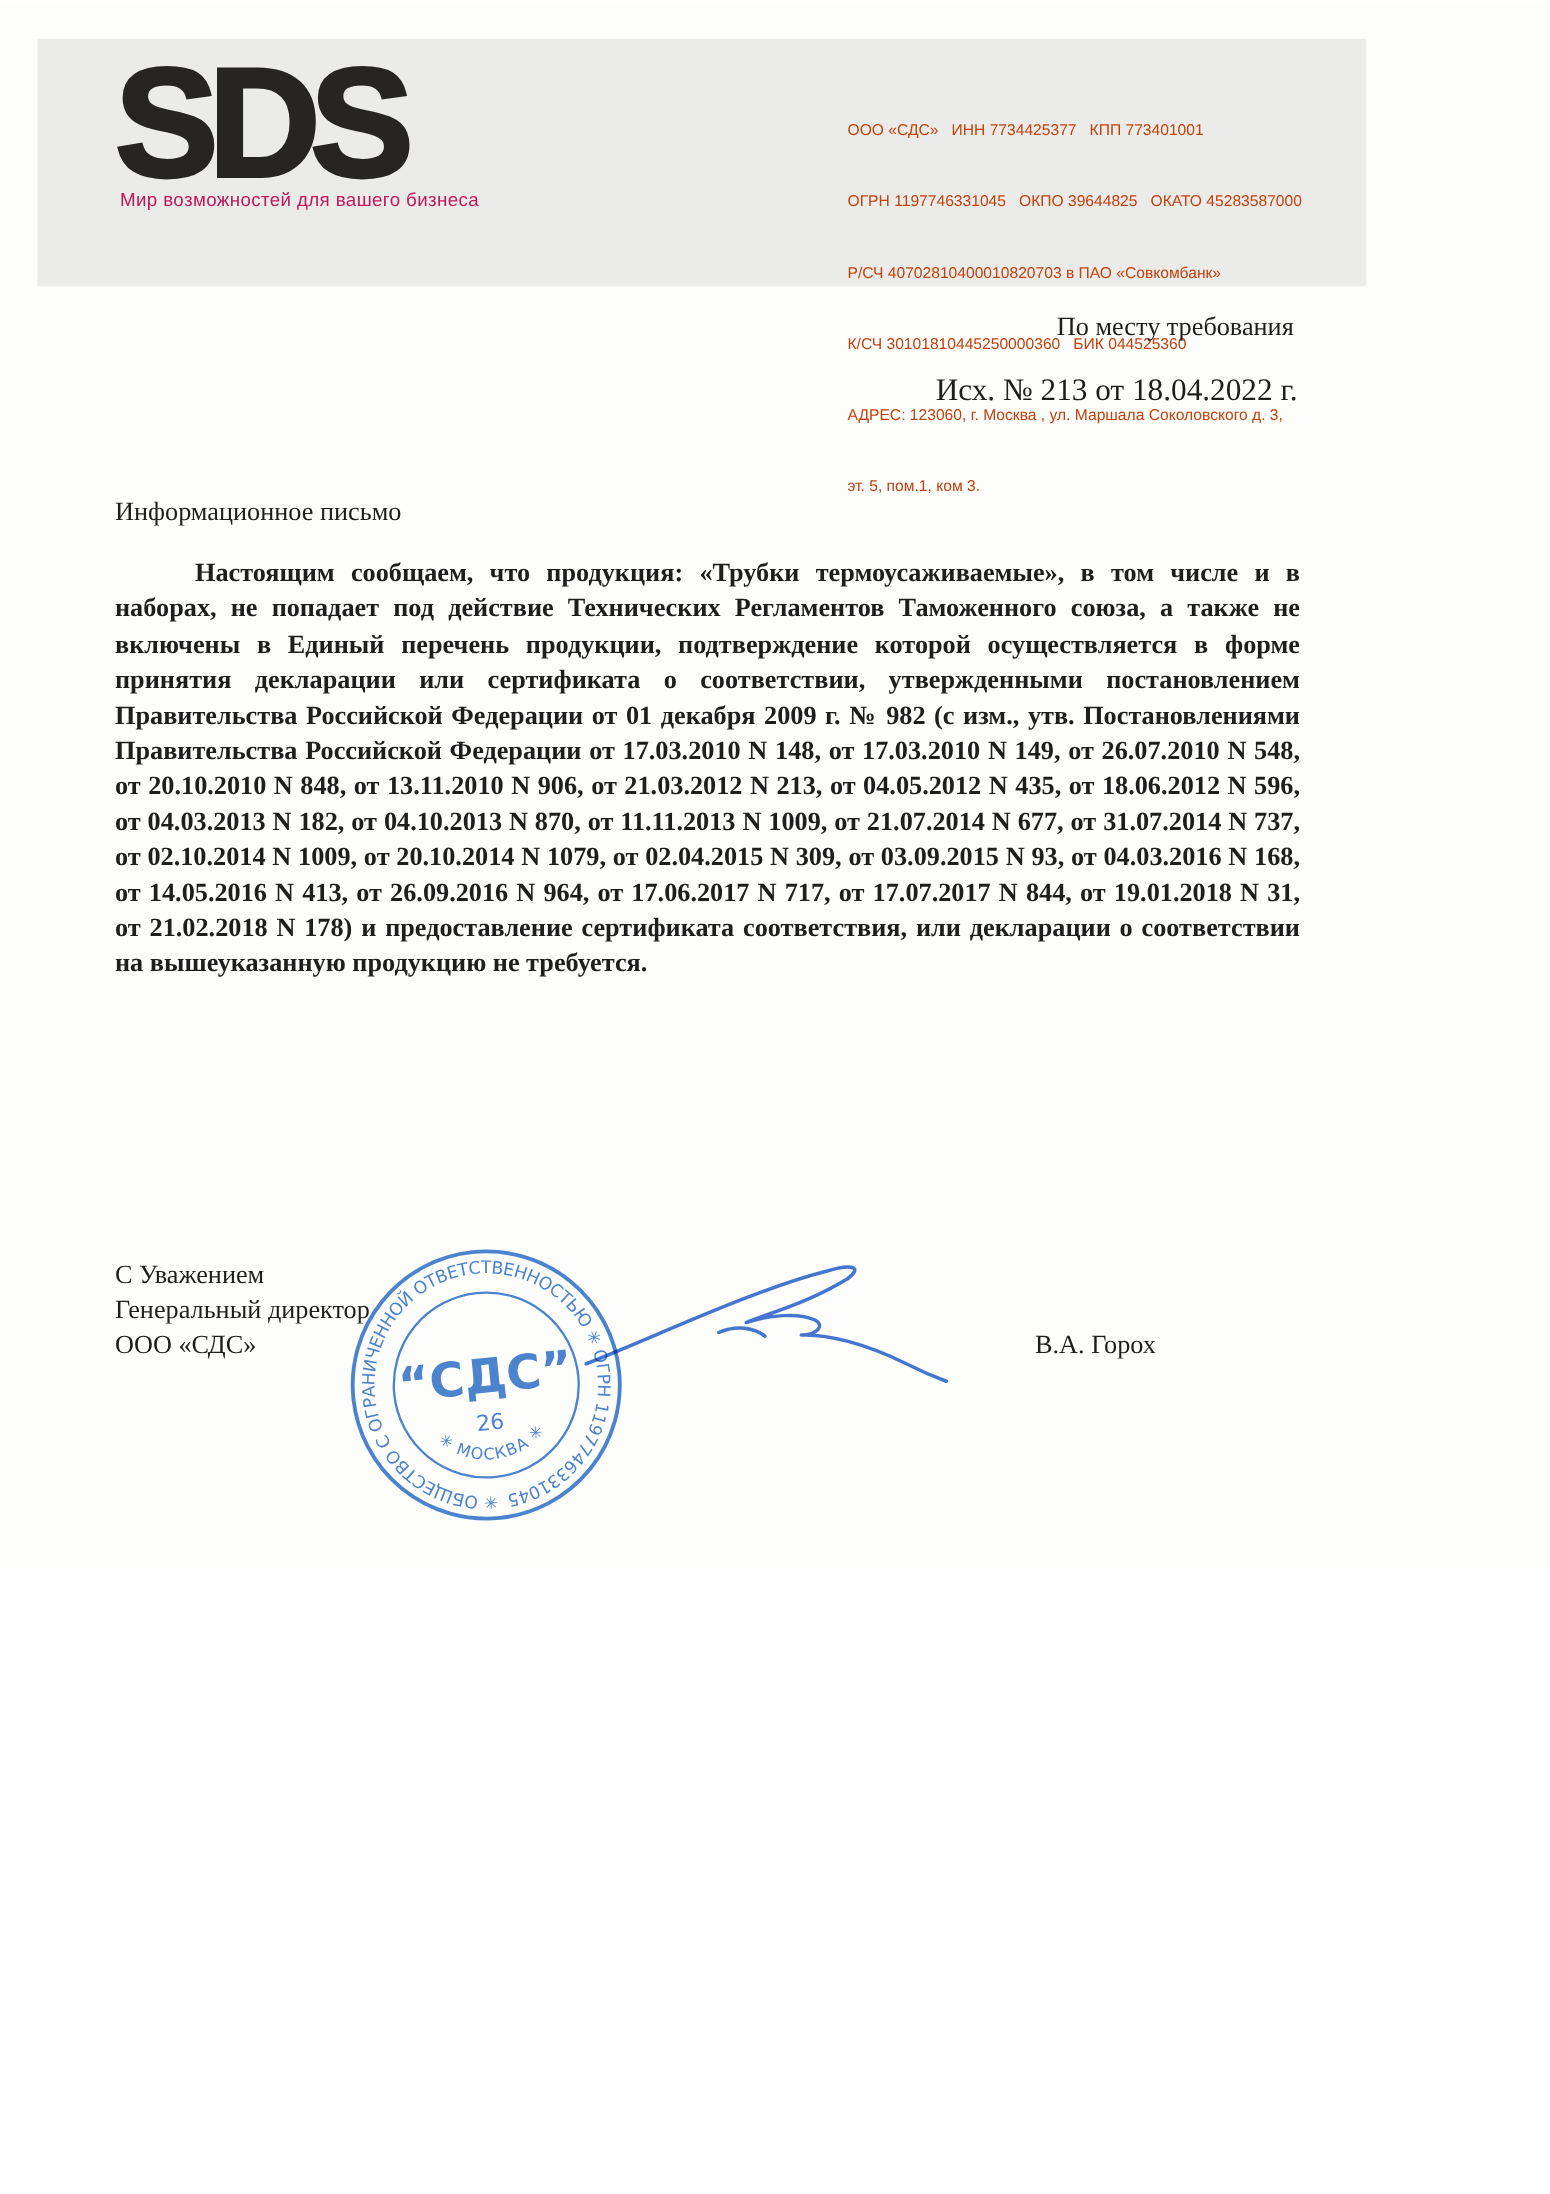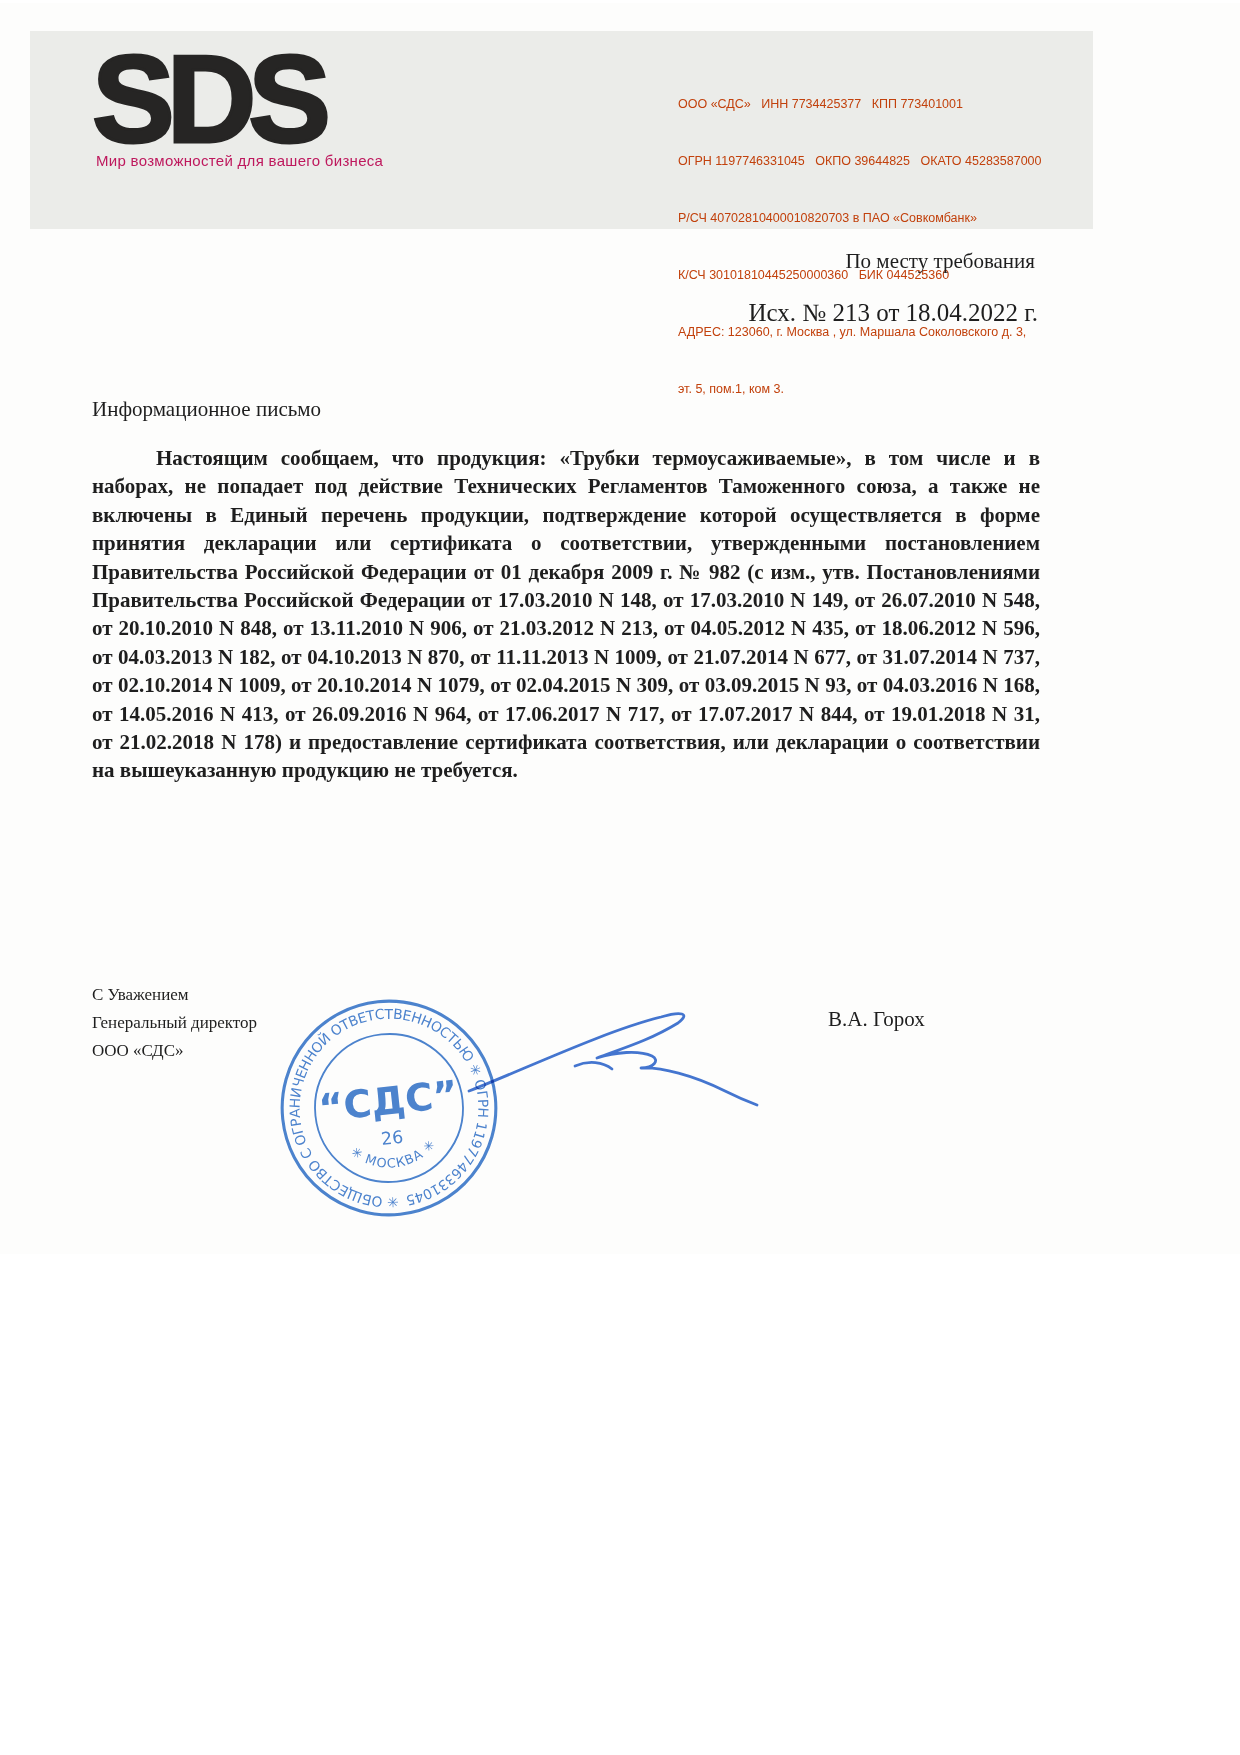--- a/index.html
+++ b/index.html
@@ -78,27 +78,27 @@
     line-height: 28.4px;
     text-align: justify;
     margin: 0;
   }
   .p1 { top: 441px; text-indent: 64px; font-weight: bold; }
   .p2 { top: 784px; }
 
   
   .sig-block {
     position: absolute;
-    left: 92px; top: 978px;
-    font-size: 17px;
+    left: 92px; top: 1002px;
+    font-size: 21px;
     line-height: 28px;
   }
   .signer {
     position: absolute;
-    left: 828px; top: 1004px;
+    left: 828px; top: 1060px;
     font-size: 21px;
     text-align: center;
   }
 
   
   .stamp {
     position: absolute;
     left: 276px; top: 992px;
     width: 226px; height: 226px;
     mix-blend-mode: multiply;

